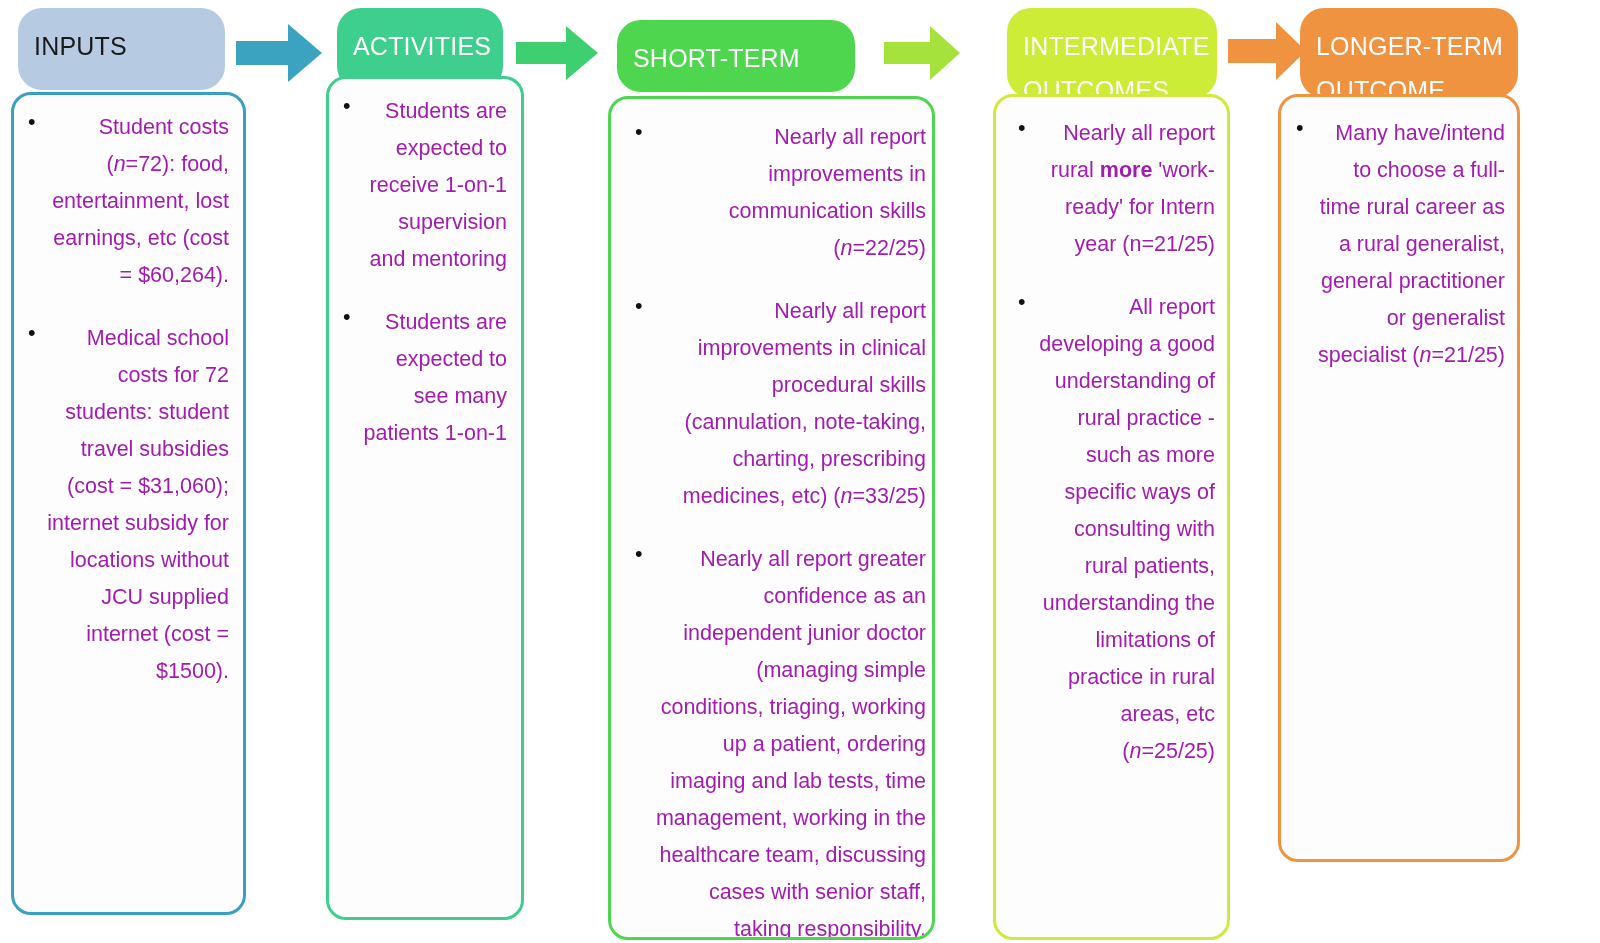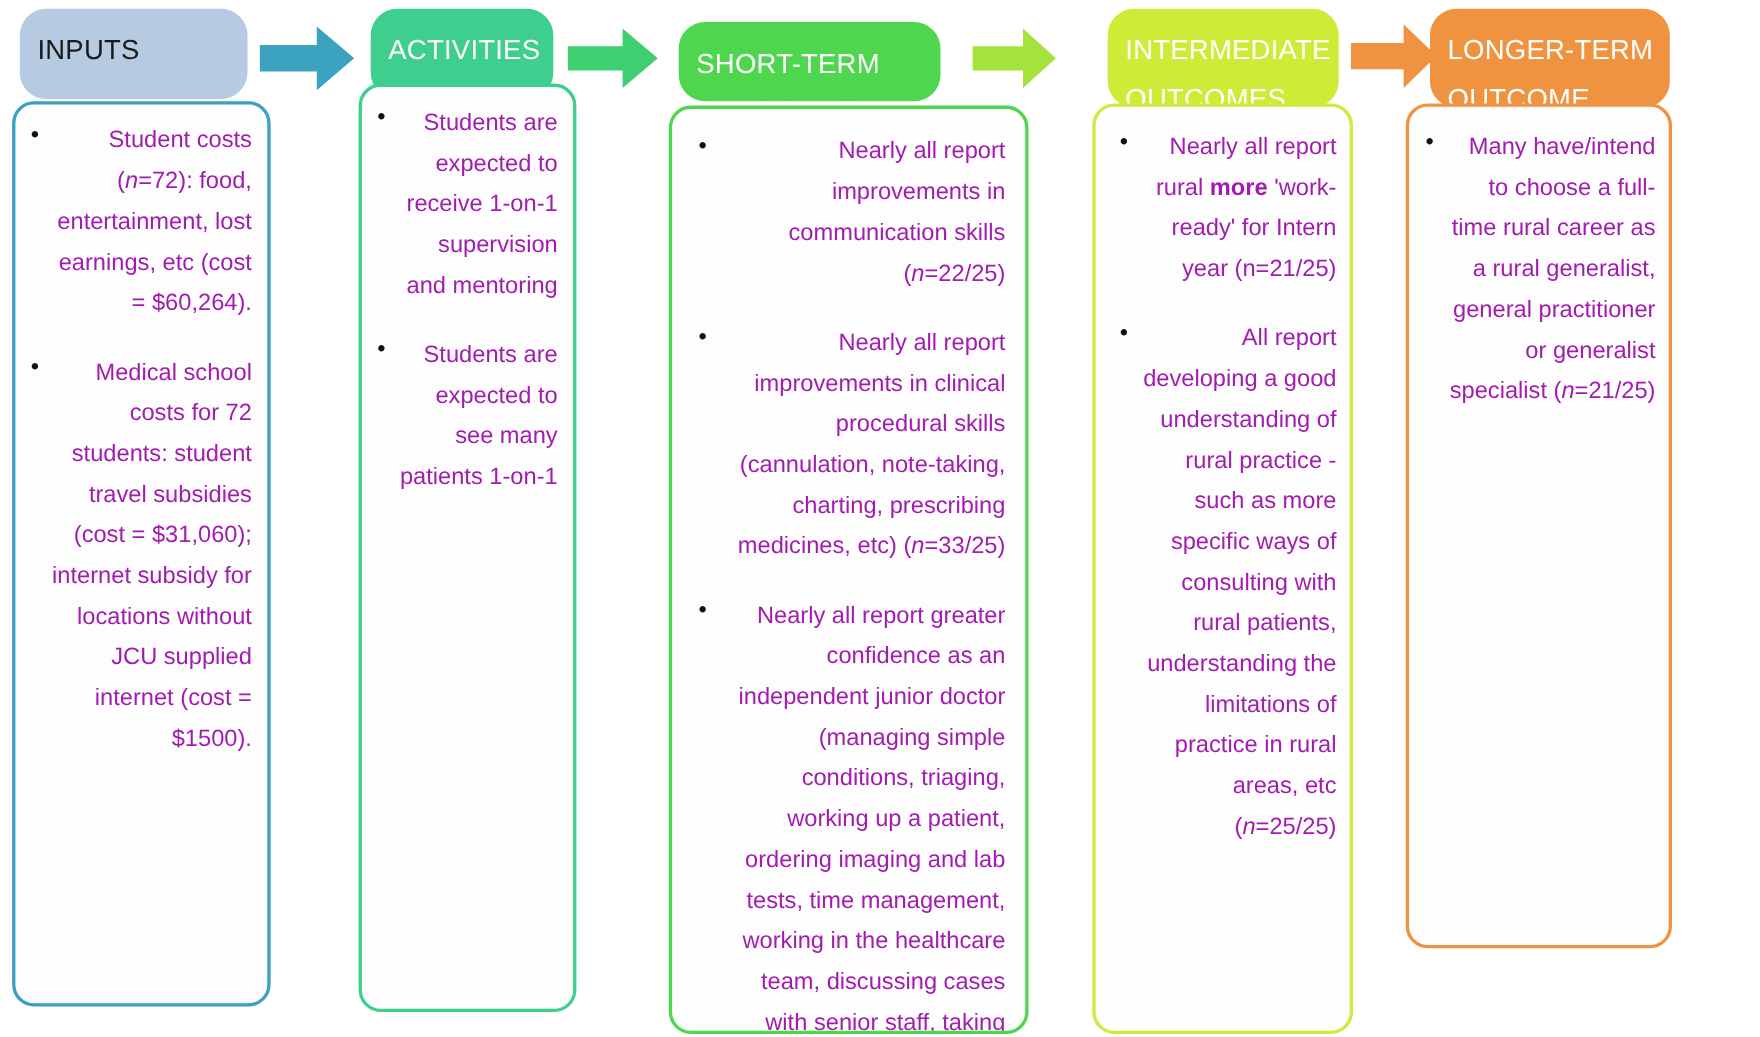--- a/index.html
+++ b/index.html
@@ -116,21 +116,21 @@
 
   <div class="arrow" style="left:516px; top:26px; width:82px; height:54px;">
     <svg width="82" height="54" viewBox="0 0 82 54">
       <polygon points="0,16 50,16 50,0 82,27 50,54 50,38 0,38" fill="#3ecf70"></polygon>
     </svg>
   </div>
 
   <div class="col-header" style="left:617px; top:20px; width:238px; height:72px; background:#4ed64e;">
     <span>SHORT-TERM OUTCOMES</span>
   </div>
-  <div class="col-body" style="left:608px; top:96px; width:327px; height:844px; border-color:#4ed64e; padding-left:24px; padding-right:18px; padding-top:20px;">
+  <div class="col-body" style="left:608px; top:96px; width:327px; height:844px; border-color:#4ed64e; padding-left:24px; padding-right:6px; padding-top:20px;">
     <ul class="bullets">
       <li><span>Nearly all report improvements in communication skills (</span><i>n</i><span>=22/25)</span></li>
       <li><span>Nearly all report improvements in clinical procedural skills (cannulation, note-taking, charting, prescribing medicines, etc) (</span><i>n</i><span>=33/25)</span></li>
       <li><span>Nearly all report greater confidence as an independent junior doctor (managing simple conditions, triaging, working up a patient, ordering imaging and lab tests, time management, working in the healthcare team, discussing cases with senior staff, taking responsibility, knowing hospital systems, clinical decision-making) (</span><i>n</i><span>=21/24)</span></li>
     </ul>
   </div>
 
   <div class="arrow" style="left:884px; top:26px; width:76px; height:54px;">
     <svg width="76" height="54" viewBox="0 0 76 54">
       <polygon points="0,16 46,16 46,0 76,27 46,54 46,38 0,38" fill="#a5e33c"></polygon>

